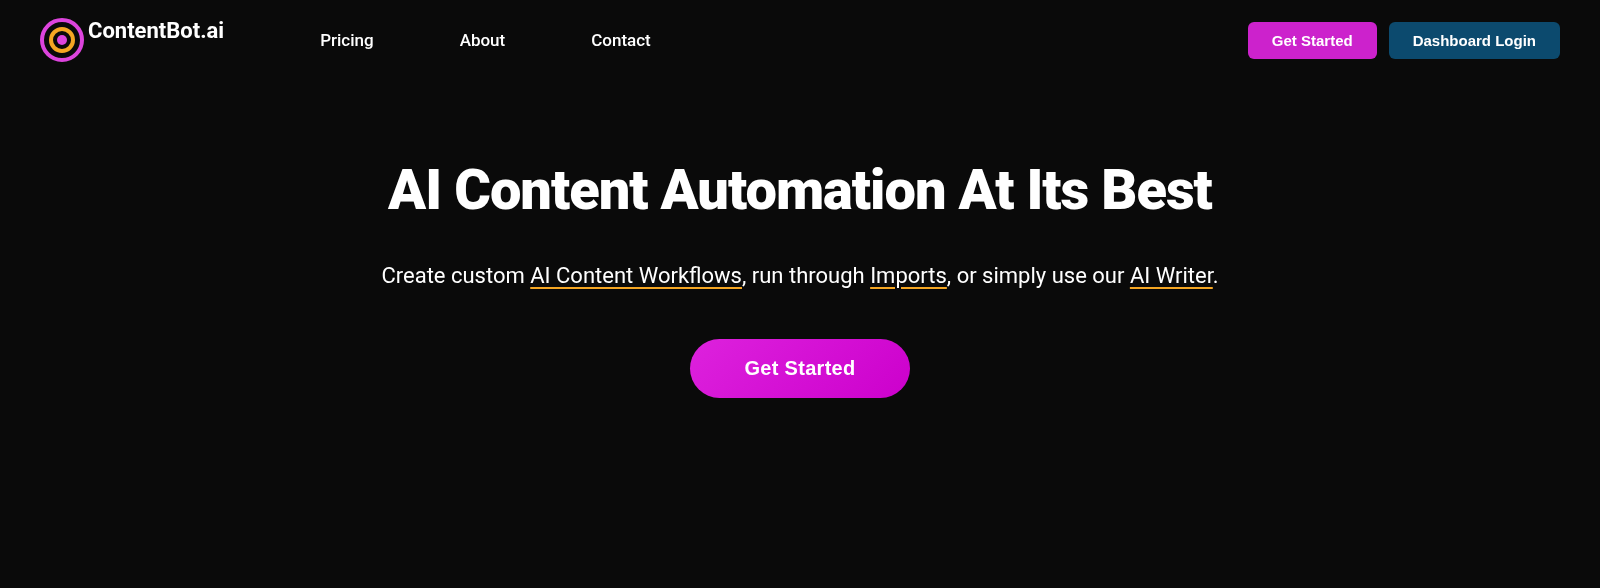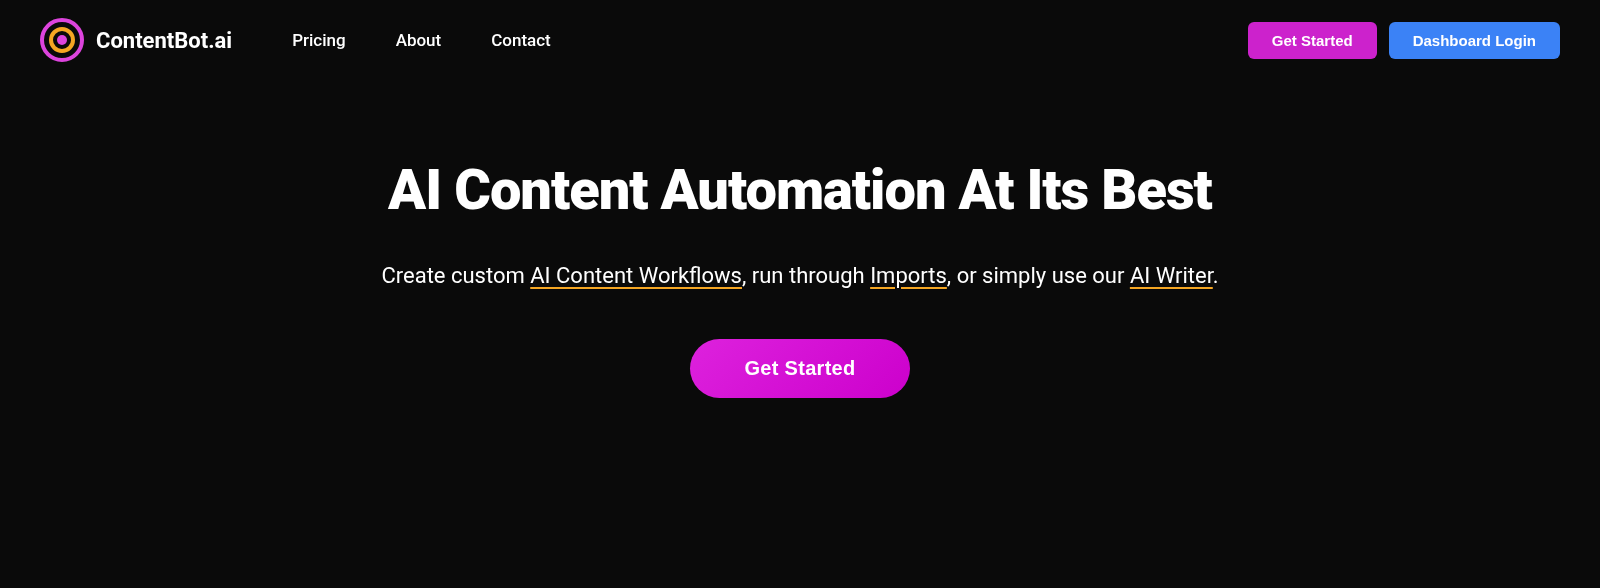--- a/index.html
+++ b/index.html
@@ -28,22 +28,21 @@
     }
 
     .navbar-left {
       display: flex;
       align-items: center;
       gap: 60px;
     }
 
     .logo-container {
       display: flex;
-      align-items: center;
-      gap: 12px;
+      gap: 4px;
       cursor: pointer;
     }
 
     .logo-icon {
       width: 44px;
       height: 44px;
     }
 
     .logo-text {
       font-size: 22px;
@@ -56,41 +55,42 @@
       align-items: center;
       gap: 50px;
     }
 
     .nav-link {
       font-size: 17px;
       font-weight: 500;
       color: #ffffff;
       cursor: pointer;
       text-decoration: none;
+      margin-left: 36px;
     }
 
     .navbar-right {
       display: flex;
       align-items: center;
       gap: 12px;
     }
 
     .btn-get-started-nav {
       background: #cc22cc;
       color: #ffffff;
       border: none;
       padding: 10px 24px;
       font-size: 15px;
       font-weight: 600;
       border-radius: 6px;
       cursor: pointer;
     }
 
     .btn-dashboard-login {
-      background: #3b82f6;
+      background: #0c4a6e;
       color: #ffffff;
       border: none;
       padding: 10px 24px;
       font-size: 15px;
       font-weight: 600;
       border-radius: 6px;
       cursor: pointer;
     }
 
     

